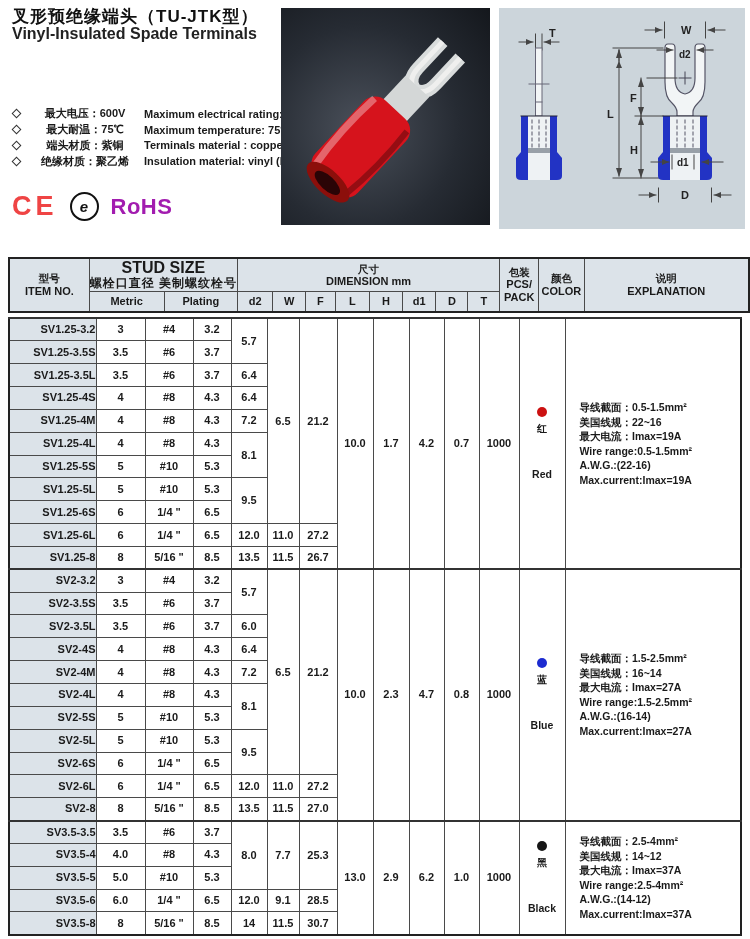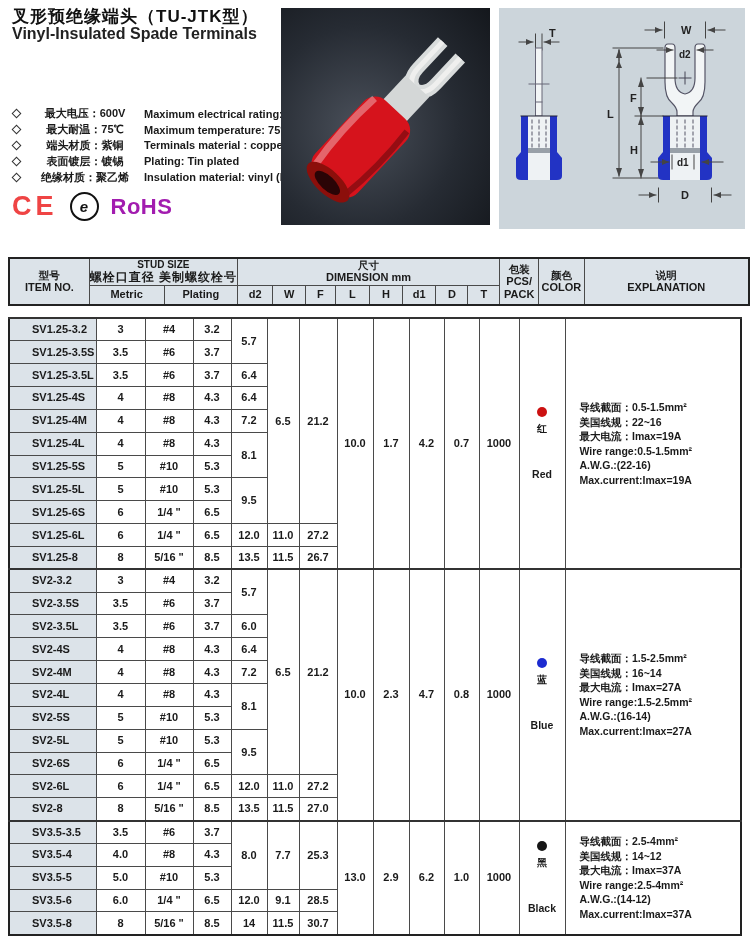--- a/index.html
+++ b/index.html
@@ -37,21 +37,21 @@
   .hdr .zh{font-size:10.5px;font-weight:700;}
   .hdr .en{font-size:11px;font-weight:700;}
   .hdr .tiny{font-size:12px;font-weight:700;letter-spacing:1px;white-space:nowrap;}
   .hdr{border:2px solid #222;}
   .hdr tr.r1{height:27px;}
   .hdr tr.r2{height:20px;}
 
   .bodytbl{left:8px;top:317px;border:2px solid #222;}
   .bodytbl tr{height:22.85px;}
   .bodytbl td{background:#ffffff;font-weight:700;font-size:11px;line-height:1;}
-  .bodytbl td.item{background:#dce3e9;text-align:left;padding-left:22px;font-weight:700;}
+  .bodytbl td.item{background:#dce3e9;text-align:right;padding-left:22px;font-weight:700;}
   .bodytbl tr.gstart td{border-top:2px solid #333;}
   .bodytbl td.expl{text-align:left;padding-left:14px;font-size:10.5px;font-weight:600;line-height:14.5px;}
   .bodytbl td.colorcell{vertical-align:middle;}
   .dot{display:inline-block;width:10px;height:10px;border-radius:50%;margin-bottom:3px;}
   .czh{font-size:10px;font-weight:700;line-height:13px;}
   .cen{font-size:10.5px;font-weight:700;line-height:13px;margin-top:33px;}
 
   svg text{font-family:"Liberation Sans",sans-serif;}
   .dimlbl{font-size:11px;font-weight:700;fill:#222;}
   .dimlbl-sm{font-size:10px;font-weight:700;fill:#222;}
@@ -70,25 +70,20 @@
     </li>
   <li>
       <span class="bullet"></span>
       <span class="spec-zh">最大耐温：75℃</span>
       <span class="spec-en">Maximum temperature: 75℃</span>
     </li>
   <li>
       <span class="bullet"></span>
       <span class="spec-zh">端头材质：紫铜</span>
       <span class="spec-en">Terminals material : copper</span>
-    </li>
-  <li>
-      <span class="bullet"></span>
-      <span class="spec-zh">表面镀层：镀锡</span>
-      <span class="spec-en">Plating: Tin plated</span>
     </li>
   <li>
       <span class="bullet"></span>
       <span class="spec-zh">绝缘材质：聚乙烯</span>
       <span class="spec-en">Insulation material: vinyl (PVC)</span>
     </li>
 </ul>
 
 <div class="abs certs">
   <span class="ce">CE</span>
@@ -234,21 +229,21 @@
     <col style="width:46px">
       <col style="width:176px">
   </colgroup>
   <tbody>
       <tr class="r1">
     <td rowspan="2">
       <div class="zh">型号</div>
       <div class="en">ITEM NO.</div>
     </td>
     <td colspan="2">
-      <div class="en" style="font-size:10px">STUD SIZE</div>
+      <div class="en" style="font-size:16px">STUD SIZE</div>
       <div class="tiny">螺栓口直径  美制螺纹栓号</div>
     </td>
     <td colspan="8">
       <div class="zh">尺寸</div>
       <div class="en">DIMENSION mm</div>
     </td>
     <td rowspan="2">
       <div class="zh">包装</div>
       <div class="en">PCS/</div>
       <div class="en">PACK</div>

